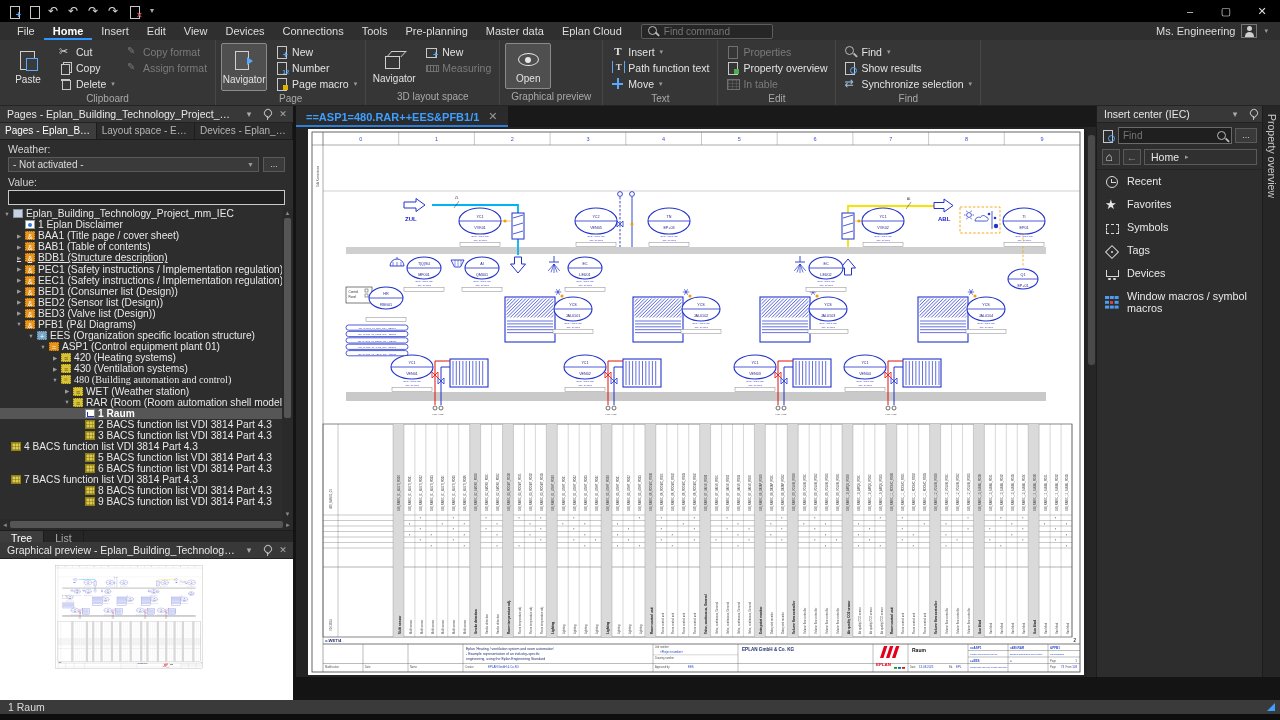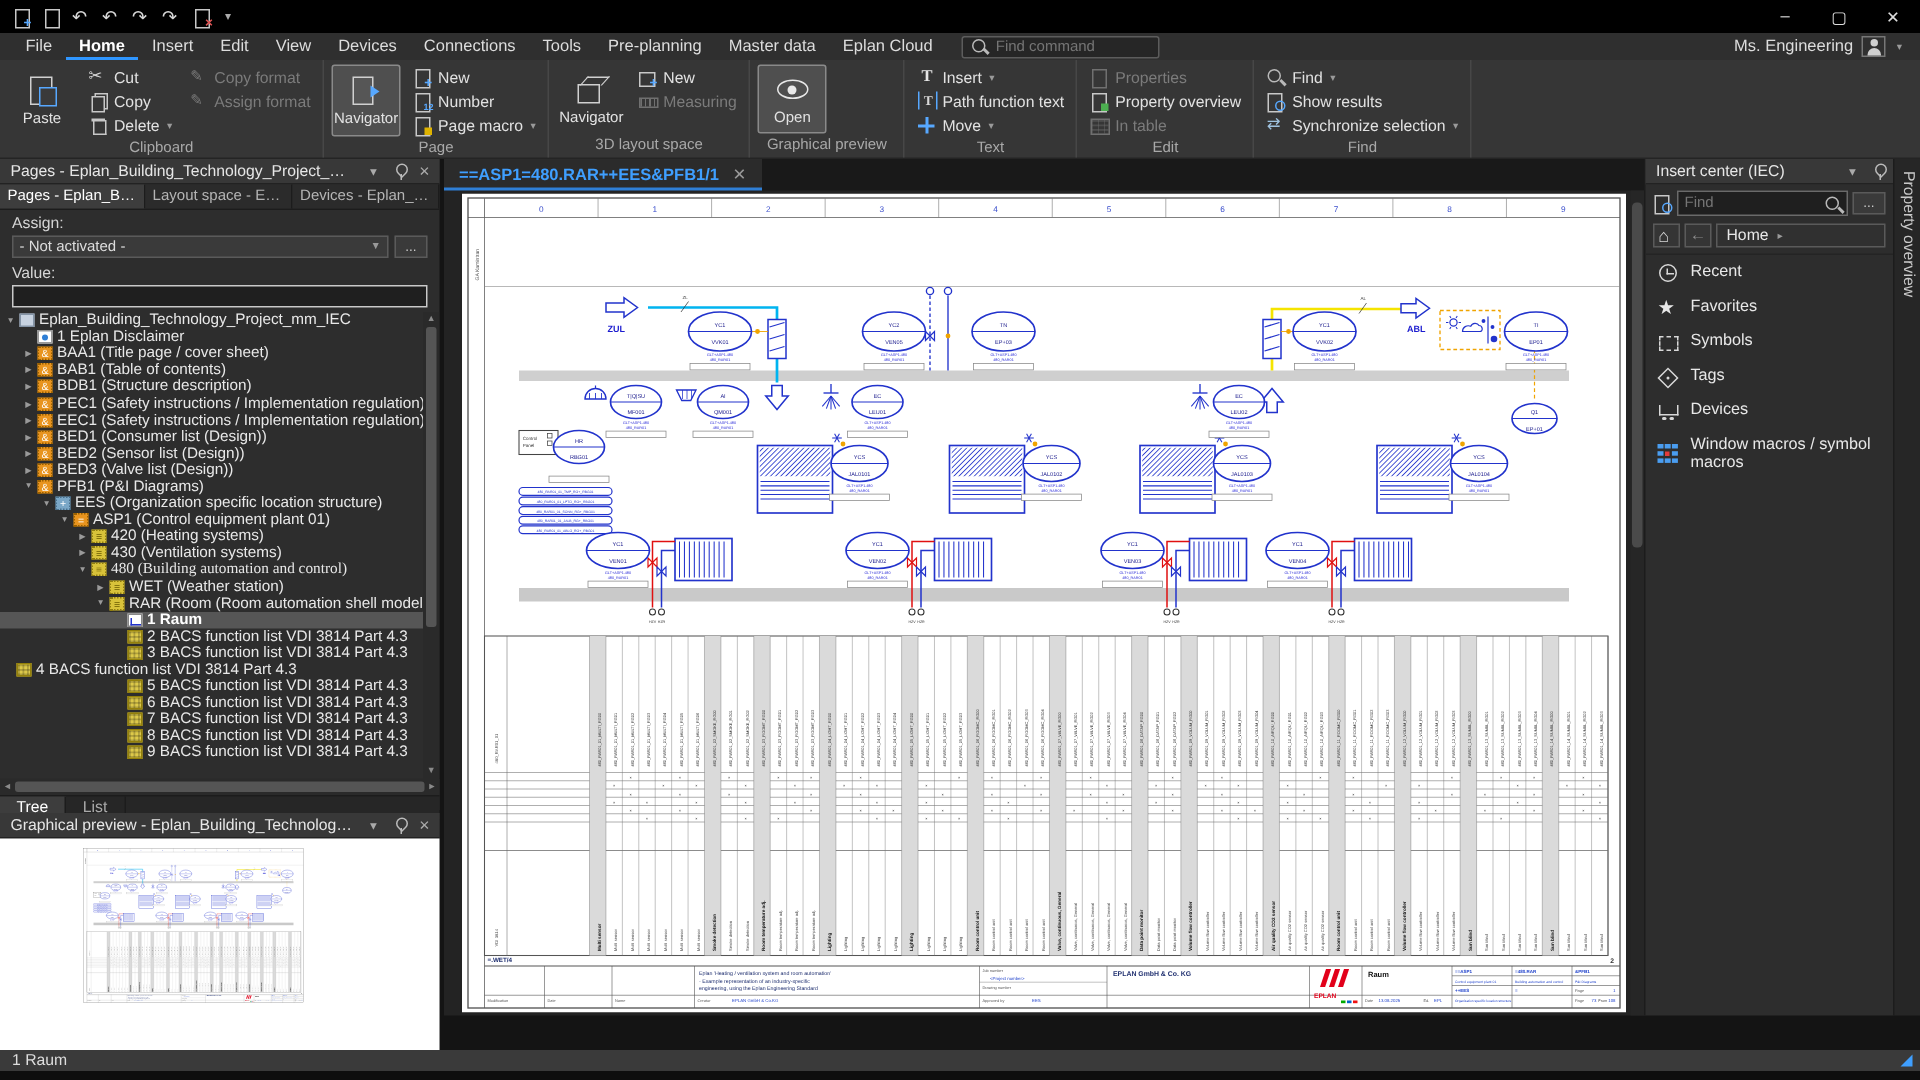--- a/index.html
+++ b/index.html
@@ -401,21 +401,21 @@
         <span class="ptitle">Pages - Eplan_Building_Technology_Project_mm_IEC</span>
         <span class="phico">▾</span>
         <span class="ic ic-pin phico"></span>
         <span class="phico">✕</span>
       </div>
       <div class="ptabs" id="pages-tabs">
           <div class="ptab active">Pages - Eplan_Building_...</div>
           <div class="ptab">Layout space - Eplan_Bu...</div>
           <div class="ptab">Devices - Eplan_Building...</div>
         </div>
-      <div class="plabel">Assign:</div>
+      <div class="plabel">Weather:</div>
       <div class="prow">
         <div class="combo">
           <span>- Not activated -</span>
           <span class="cbtn">▼</span>
         </div>
         <button class="morebtn">...</button>
       </div>
       <div class="plabel">Value:</div>
       <div class="prow">
           <input class="pvalue" value="" style="">
@@ -435,21 +435,21 @@
             <div class="trow" style="padding-left: 14px;">
               <span class="texp">▶</span>
               <span class="tic tic-struct-orange"></span>
               <span class="tlabel">BAA1 (Title page / cover sheet)</span>
             </div>
             <div class="trow" style="padding-left: 14px;">
               <span class="texp">▶</span>
               <span class="tic tic-struct-orange"></span>
               <span class="tlabel">BAB1 (Table of contents)</span>
             </div>
-            <div class="trow" style="padding-left: 14px;">
+            <div class="trow" style="padding-left: 14px; text-decoration: underline;">
               <span class="texp">▶</span>
               <span class="tic tic-struct-orange"></span>
               <span class="tlabel">BDB1 (Structure description)</span>
             </div>
             <div class="trow" style="padding-left: 14px;">
               <span class="texp">▶</span>
               <span class="tic tic-struct-orange"></span>
               <span class="tlabel">PEC1 (Safety instructions / Implementation regulation)</span>
             </div>
             <div class="trow" style="padding-left: 14px;">
@@ -535,21 +535,21 @@
             <div class="trow" style="padding-left: 74px;">
               <span class="texp"></span>
               <span class="tic tic-table-yellow"></span>
               <span class="tlabel">5 BACS function list VDI 3814 Part 4.3</span>
             </div>
             <div class="trow" style="padding-left: 74px;">
               <span class="texp"></span>
               <span class="tic tic-table-yellow"></span>
               <span class="tlabel">6 BACS function list VDI 3814 Part 4.3</span>
             </div>
-            <div class="trow" style="padding-left: 74px;">
+            <div class="trow" style="">
               <span class="texp"></span>
               <span class="tic tic-table-yellow"></span>
               <span class="tlabel">7 BACS function list VDI 3814 Part 4.3</span>
             </div>
             <div class="trow" style="padding-left: 74px;">
               <span class="texp"></span>
               <span class="tic tic-table-yellow"></span>
               <span class="tlabel">8 BACS function list VDI 3814 Part 4.3</span>
             </div>
             <div class="trow" style="padding-left: 74px;">

